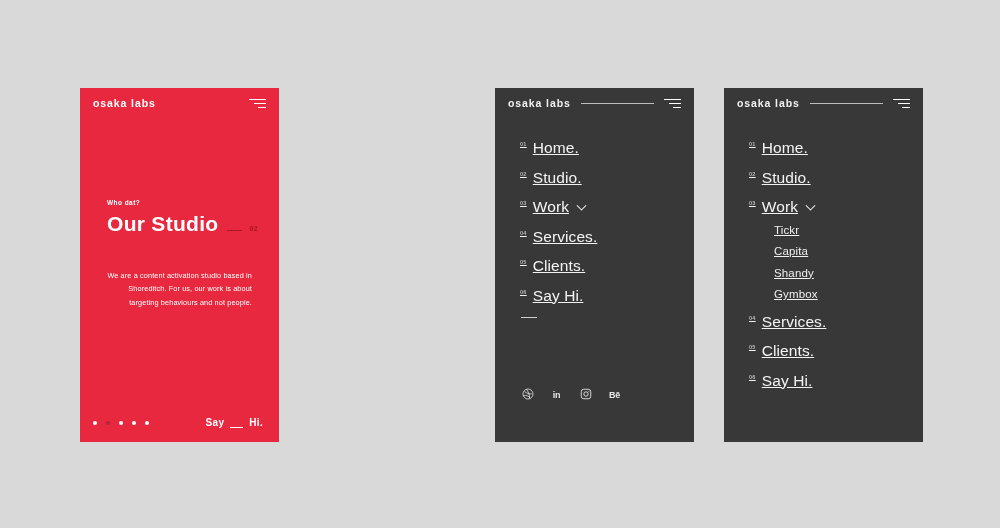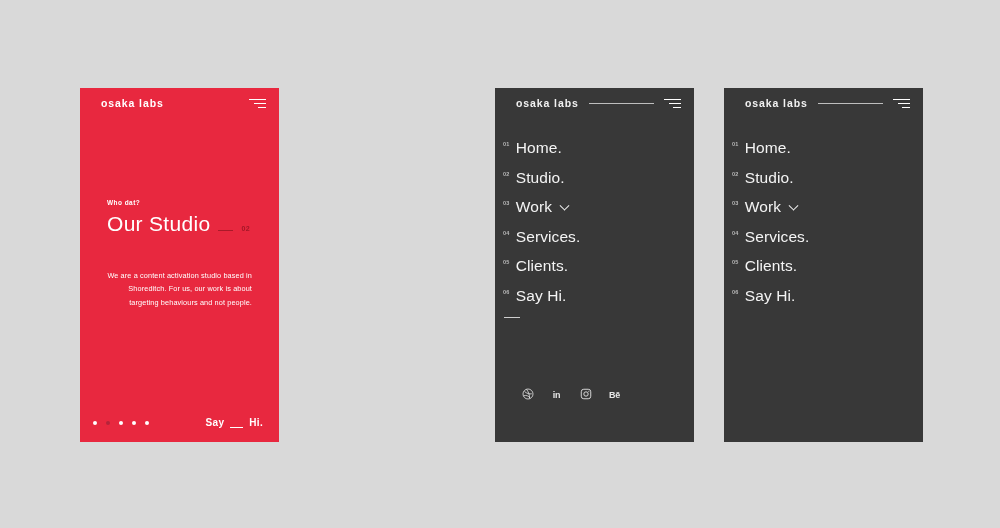--- a/index.html
+++ b/index.html
@@ -32,21 +32,21 @@
     left: 80px;
     top: 88px;
     width: 199px;
     height: 354px;
     background: #e8283f;
     color: #ffffff;
   }
 
   .brandbar {
     position: absolute;
-    left: 8px;
+    left: 0;
     right: 0;
     top: 0;
     height: 30px;
     display: flex;
     align-items: center;
   }
   .panel-hero .brandbar { padding: 0 13px 0 13px; }
 
   .brand {
     font-size: 10.5px;
@@ -96,21 +96,21 @@
   }
 
   .hero-title-row {
     display: flex;
     align-items: baseline;
     gap: 8px;
   }
 
   .hero-title {
     font-size: 21px;
-    font-weight: 400;
+    font-weight: 700;
     letter-spacing: 0.3px;
     margin: 0;
     line-height: 1.05;
     white-space: nowrap;
   }
 
   .hero-dash {
     display: inline-block;
     width: 15px;
     height: 1px;
@@ -188,23 +188,24 @@
     height: 354px;
   }
   .panel-menu-collapsed { left: 495px; }
   .panel-menu-expanded  { left: 724px; }
 
   .panel-menu .brandbar { padding: 0 13px; }
   .panel-menu .brand-rule { background: rgba(235,235,235,0.75); }
 
   .nav {
     position: absolute;
-    left: 8px;
+    left: 25px;
     right: 14px;
     top: 52px;
+    text-decoration: underline;
   }
 
   .nav-item {
     display: flex;
     align-items: baseline;
     gap: 6px;
     margin-bottom: 14px;
     cursor: pointer;
     line-height: 1;
   }
@@ -412,20 +413,26 @@
       <div class="nav-item">
         <span class="nav-num">02</span>
         <span class="nav-label">Studio.</span>
       </div>
       <div class="nav-item">
         <span class="nav-num">03</span>
         <span class="nav-label">Work</span>
         <span class="chevron"></span>
       </div>
 
+      <div class="submenu">
+        <div class="submenu-item">Tickr</div>
+        <div class="submenu-item">Capita</div>
+        <div class="submenu-item">Shandy</div>
+        <div class="submenu-item">Gymbox</div>
+      </div>
 
       <div class="nav-item">
         <span class="nav-num">04</span>
         <span class="nav-label">Services.</span>
       </div>
       <div class="nav-item">
         <span class="nav-num">05</span>
         <span class="nav-label">Clients.</span>
       </div>
       <div class="nav-item">

